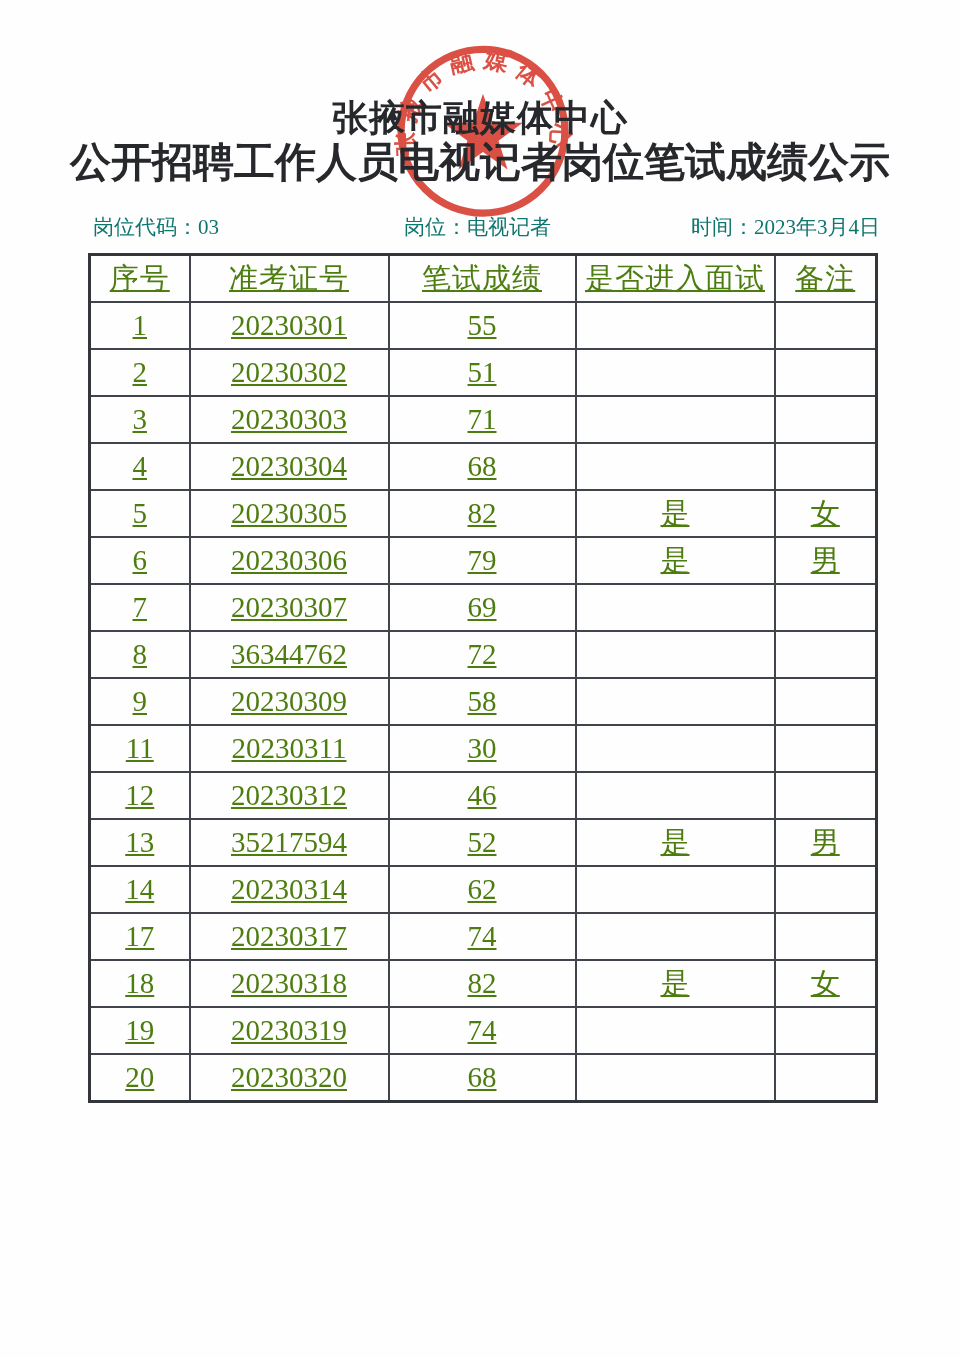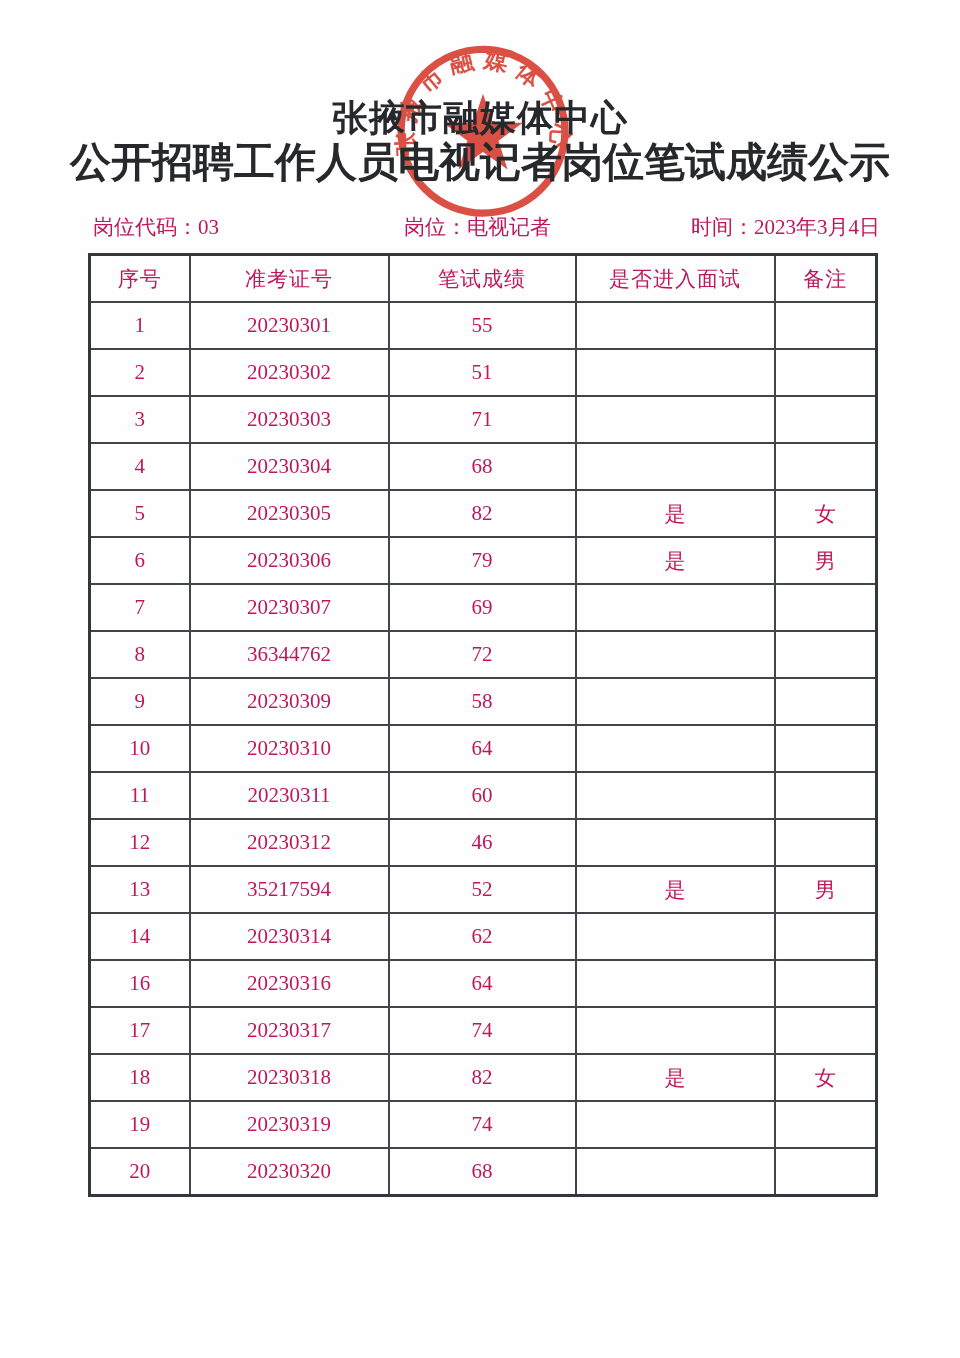--- a/index.html
+++ b/index.html
@@ -41,36 +41,37 @@
     pointer-events: none;
   }
   
   .info-row {
     position: absolute;
     top: 213px;
     left: 0;
     width: 100%;
     height: 28px;
     font-size: 21px;
-    color: #be185d;
+    color: #0f766e;
   }
   .info-left   { position: absolute; left: 93px;  top: 0; white-space: nowrap; }
   .info-middle { position: absolute; left: 404px; top: 0; white-space: nowrap; text-align: center; }
   .info-right  { position: absolute; right: 80px; top: 0; white-space: nowrap; }
   
   table.score-table {
     position: absolute;
     left: 88px;
     top: 253px;
     width: 787px;
     border-collapse: collapse;
     table-layout: fixed;
-    font-size: 21px;
-    color: #be185d;
+    font-size: 29px;
+    color: #4d7c0f;
     border: 3px solid #33363b;
+    text-decoration: underline;
   }
   table.score-table th,
   table.score-table td {
     border: 2px solid #41454b;
     height: 45px;
     text-align: center;
     vertical-align: middle;
     font-weight: normal;
     padding: 0;
     overflow: hidden;
@@ -183,30 +184,23 @@
           <td></td>
         </tr>
         <tr>
           <td>9</td>
           <td>20230309</td>
           <td>58</td>
           <td></td>
           <td></td>
         </tr>
         <tr>
-          <td>10</td>
-          <td>20230310</td>
-          <td>64</td>
-          <td></td>
-          <td></td>
-        </tr>
-        <tr>
           <td>11</td>
           <td>20230311</td>
-          <td>60</td>
+          <td>30</td>
           <td></td>
           <td></td>
         </tr>
         <tr>
           <td>12</td>
           <td>20230312</td>
           <td>46</td>
           <td></td>
           <td></td>
         </tr>
@@ -218,27 +212,20 @@
           <td>男</td>
         </tr>
         <tr>
           <td>14</td>
           <td>20230314</td>
           <td>62</td>
           <td></td>
           <td></td>
         </tr>
         <tr>
-          <td>16</td>
-          <td>20230316</td>
-          <td>64</td>
-          <td></td>
-          <td></td>
-        </tr>
-        <tr>
           <td>17</td>
           <td>20230317</td>
           <td>74</td>
           <td></td>
           <td></td>
         </tr>
         <tr>
           <td>18</td>
           <td>20230318</td>
           <td>82</td>

